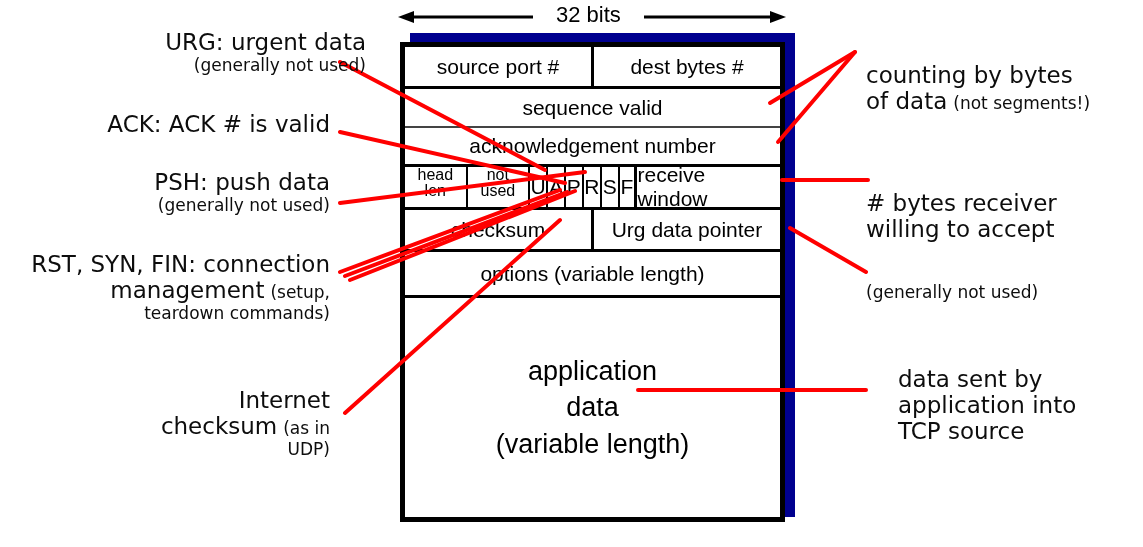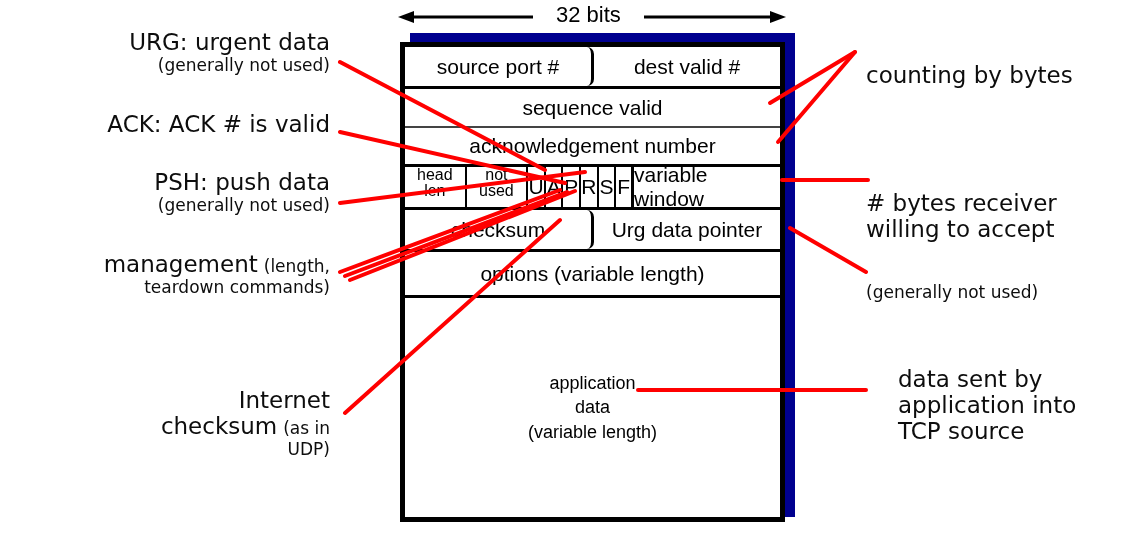--- a/index.html
+++ b/index.html
@@ -86,21 +86,20 @@
   .rowline { border-bottom: 3px solid #000; }
   .thin    { border-bottom: 2px solid #444; }
   .cell {
     flex: 1 1 0;
     text-align: center;
     height: 100%;
     display: flex;
     align-items: center;
     justify-content: center;
     box-sizing: border-box;
-    border-radius: 7px;
   }
   .cell.sep { border-right: 3px solid #000; }
 
   
   #flagrow {
     display: flex;
     align-items: stretch;
   }
   .fcellbig {
     width: 63px;
@@ -134,21 +133,21 @@
   
   #appdata {
     position: absolute;
     left: 0;
     width: 100%;
     display: flex;
     flex-direction: column;
     align-items: center;
     justify-content: center;
     font-family: "Liberation Sans", sans-serif;
-    font-size: 18px;
+    font-size: 27px;
     line-height: 1.35;
   }
   #appdata .ln { display: block; text-align: center; }
 
   svg.overlay {
     position: absolute;
     left: 0; top: 0;
     width: 1143px;
     height: 547px;
     pointer-events: none;
@@ -173,21 +172,21 @@
       <polygon points="786,17 770,11 770,23" fill="#000" stroke="none"></polygon>
     </g>
   </svg>
 
   <div id="shadow"></div>
 
   <div id="hdrbox">
 
     <div class="row rowline" style="top:0px; height:42px;">
       <div class="cell sep">source port #</div>
-      <div class="cell">dest valid #</div>
+      <div class="cell">dest bytes #</div>
     </div>
 
     <div class="row thin" style="top:42px; height:39px;">
       <div class="cell">sequence valid</div>
     </div>
 
     <div class="row rowline" style="top:81px; height:39px;">
       <div class="cell">acknowledgement number</div>
     </div>
 
@@ -199,21 +198,21 @@
       <div class="fcellbig">
         <span class="ln">not</span>
         <span class="ln">used</span>
       </div>
       <div class="fbit">U</div>
       <div class="fbit">A</div>
       <div class="fbit">P</div>
       <div class="fbit">R</div>
       <div class="fbit">S</div>
       <div class="fbit" style="border-right:3px solid #000;">F</div>
-      <div class="fwin">variable window</div>
+      <div class="fwin">receive window</div>
     </div>
 
     <div class="row rowline" style="top:163px; height:42px;">
       <div class="cell sep">checksum</div>
       <div class="cell">Urg data pointer</div>
     </div>
 
     <div class="row rowline" style="top:205px; height:46px;">
       <div class="cell">options (variable length)</div>
     </div>
@@ -246,47 +245,49 @@
       <line x1="855" y1="52" x2="778" y2="142"></line>
 
       <line x1="782" y1="180" x2="868" y2="180"></line>
 
       <line x1="790" y1="228" x2="866" y2="272"></line>
 
       <line x1="638" y1="390" x2="866" y2="390"></line>
     </g>
   </svg>
 
-  <div class="annot right-al" style="left:0px; top:30px; width:330px;">
+  <div class="annot right-al" style="left:0px; top:30px; width:330px;padding-left:36px;">
     <span class="ln">URG: urgent data</span>
     <span class="ln sub">(generally not used)</span>
   </div>
 
   <div class="annot right-al" style="left:0px; top:112px; width:330px;">
     <span class="ln">ACK: ACK # is valid</span>
   </div>
 
   <div class="annot right-al" style="left:0px; top:170px; width:330px;">
     <span class="ln">PSH: push data</span>
     <span class="ln sub">(generally not used)</span>
   </div>
 
   <div class="annot right-al" style="left:0px; top:252px; width:330px;">
-    <span class="ln"><span>management</span><span class="sub" style="margin-left:6px;">(length,</span></span>
+    <span class="ln">RST, SYN, FIN: connection</span>
+    <span class="ln"><span>management</span><span class="sub" style="margin-left:6px;">(setup,</span></span>
     <span class="ln sub">teardown commands)</span>
   </div>
 
   <div class="annot right-al" style="left:0px; top:388px; width:330px;">
     <span class="ln">Internet</span>
     <span class="ln"><span>checksum</span><span class="sub" style="margin-left:6px;">(as in</span></span>
     <span class="ln sub">UDP)</span>
   </div>
 
   <div class="annot left-al" style="left:866px; top:38px;">
     <span class="ln">counting by bytes</span>
+    <span class="ln"><span>of data</span><span class="sub" style="margin-left:6px;">(not segments!)</span></span>
   </div>
 
   <div class="annot left-al" style="left:866px; top:166px;">
     <span class="ln"># bytes receiver</span>
     <span class="ln">willing to accept</span>
   </div>
 
   <div class="annot left-al" style="left:866px; top:258px;">
     <span class="ln sub">(generally not used)</span>
   </div>

